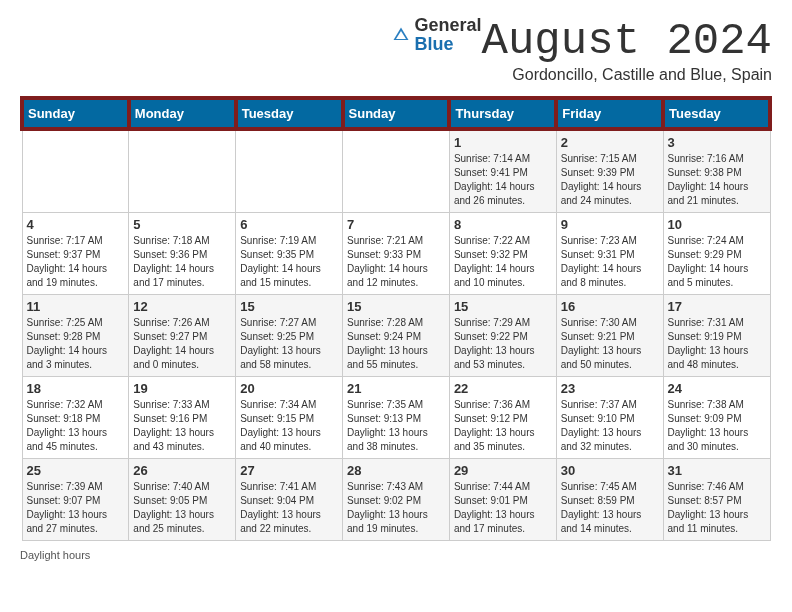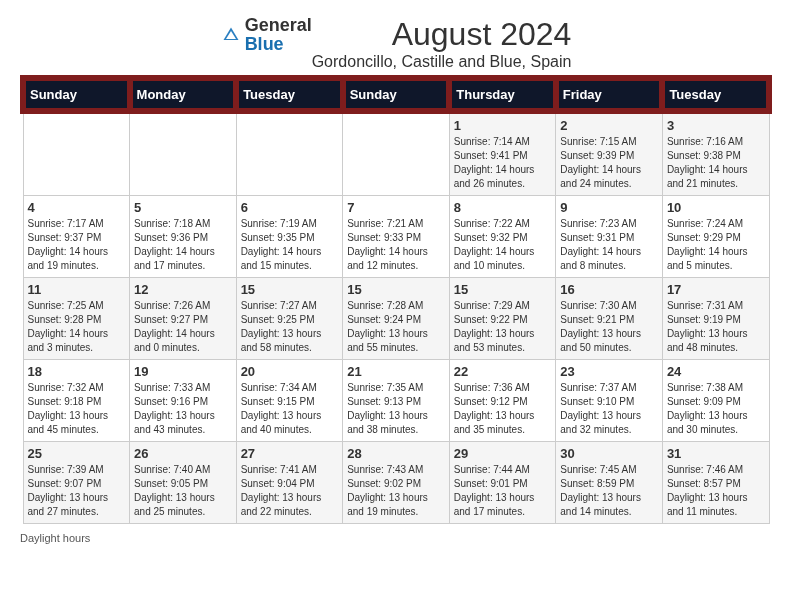--- a/index.html
+++ b/index.html
@@ -6,22 +6,22 @@
     body {
       font-family: Arial, sans-serif;
       background: #fff;
       width: 792px;
       min-height: 612px;
       padding: 16px 20px;
     }
     .header-row {
       display: flex;
       align-items: flex-start;
-      justify-content: center;
-      margin-bottom: 4px;
+      justify-content: flex-end;
+      margin-bottom: 12px;
     }
     .logo {
       display: flex;
       align-items: center;
       gap: 4px;
     }
     .logo-text-general {
       font-size: 18px;
       font-weight: bold;
       color: #333;
@@ -34,40 +34,41 @@
       line-height: 1;
     }
     .logo-icon {
       width: 20px;
       height: 20px;
     }
     .title-block {
       text-align: right;
     }
     .month-title {
-      font-size: 32px;
+      font-size: 44px;
       color: #333;
       font-weight: normal;
+      font-family: Liberation Mono, monospace;
     }
     .subtitle {
       font-size: 16px;
       color: #333;
     }
     table {
       width: 100%;
       border-collapse: collapse;
       table-layout: fixed;
     }
     thead th {
-      background-color: #0f172a;
+      background-color: #0369a1;
       color: #fff;
       font-size: 13px;
       padding: 6px 4px;
       text-align: left;
-      border: 6px solid #7f1d1d;
+      border: 4px solid #7f1d1d;
     }
     tbody td {
       vertical-align: top;
       border: 1px solid #ccc;
       padding: 4px 4px;
       font-size: 10.5px;
       color: #333;
       height: 82px;
       background: #fff;
     }

